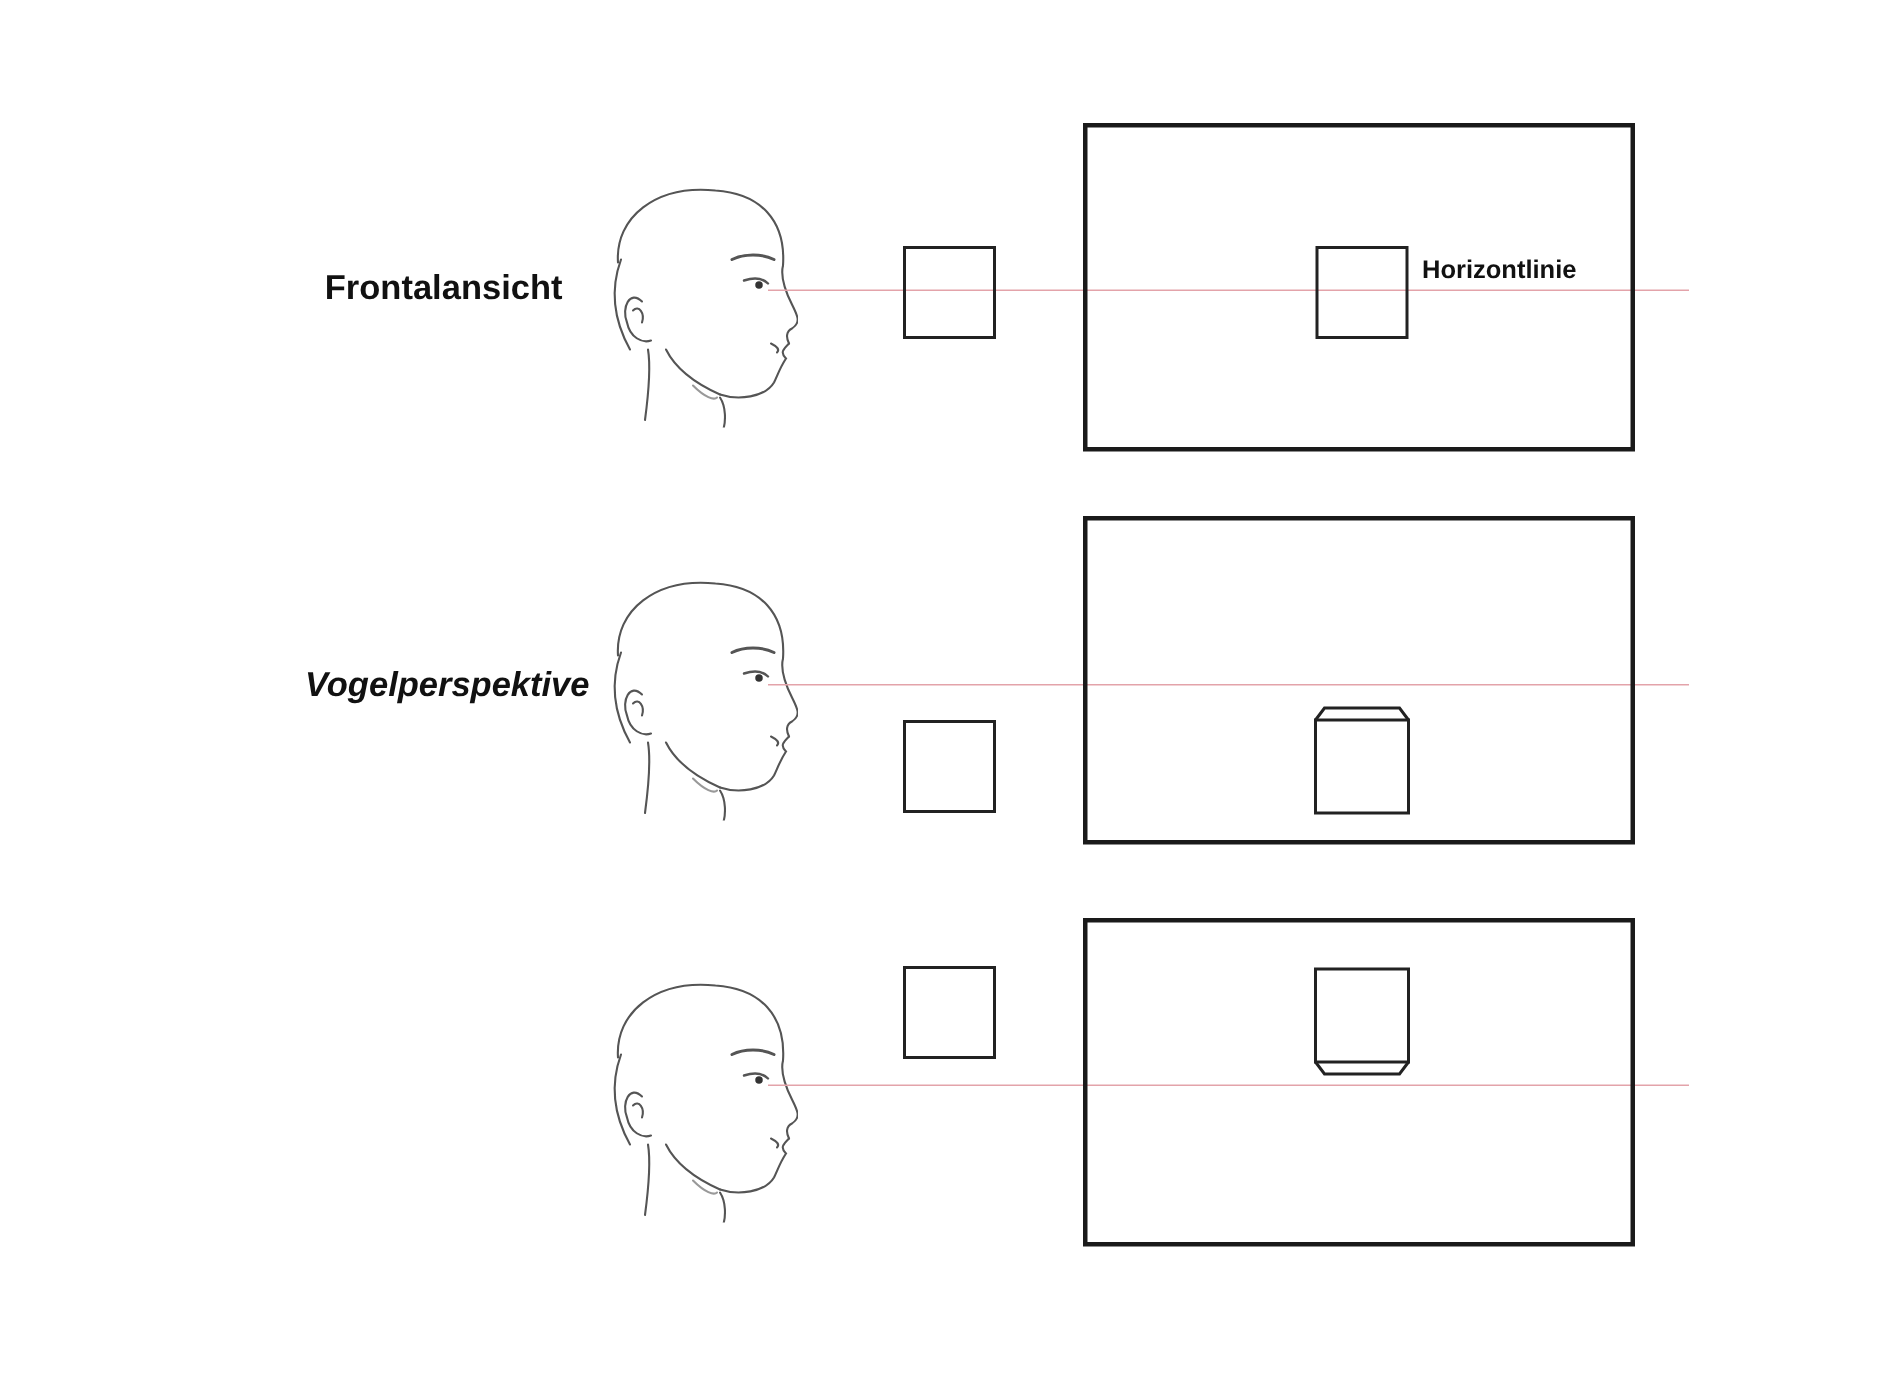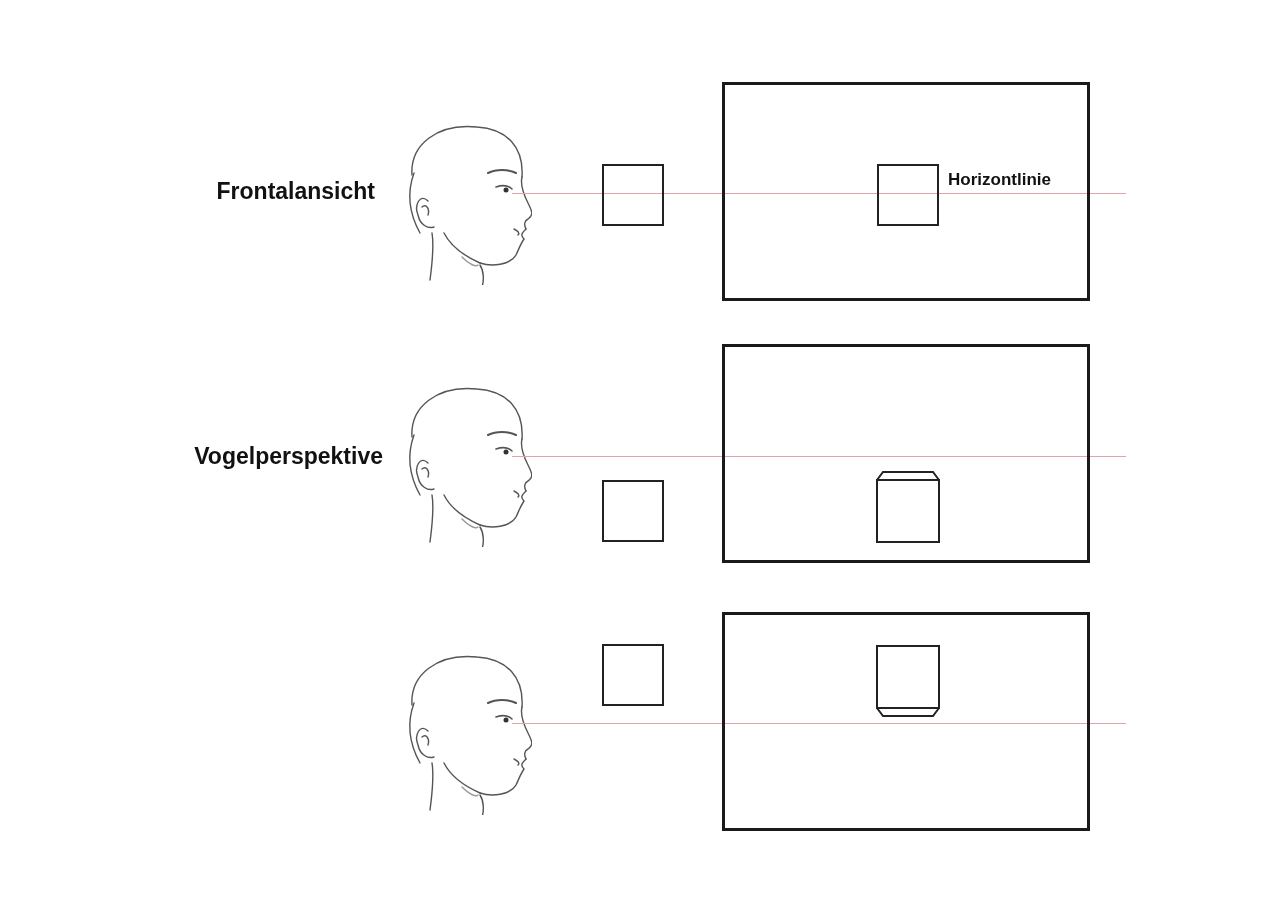--- a/index.html
+++ b/index.html
@@ -43,21 +43,21 @@
       <use href="#head-sketch"></use>
     </svg>
   <div class="horizon" style="left:512px; top:193px; width:614px;"></div>
   <div class="cube" style="left:602px; top:164px; width:62px; height:62px;"></div>
   <div class="frame" style="left:722px; top:82px; width:368px; height:219px;"></div>
   <div class="cube" style="left:877px; top:164px; width:62px; height:62px;"></div>
   <div class="hlabel" style="left:948px; top:170px;">Horizontlinie</div>
 </div>
 
 <div class="row" style="top:0; height:924px;">
-  <div class="label" style="left:136px; width:247px; top:443px;">Vogelperspektive</div>
+  <div class="label" style="left:146px; width:247px; top:443px;font-style:italic;">Vogelperspektive</div>
   <svg class="head" viewBox="0 0 140 170" style="left:392px; top:377px; width:140px; height:170px;">
       <use href="#head-sketch"></use>
     </svg>
   <div class="horizon" style="left:512px; top:456px; width:614px;"></div>
   <div class="cube" style="left:602px; top:480px; width:62px; height:62px;"></div>
   <div class="frame" style="left:722px; top:344px; width:368px; height:219px;"></div>
   <svg class="obj" style="left:875px; top:470px;" width="66" height="74" viewBox="0 0 66 74">
     <g fill="none" stroke="#222" stroke-width="2">
       <rect x="2" y="10" width="62" height="62"></rect>
       <path d="M2 10 L8 2 L58 2 L64 10"></path>

